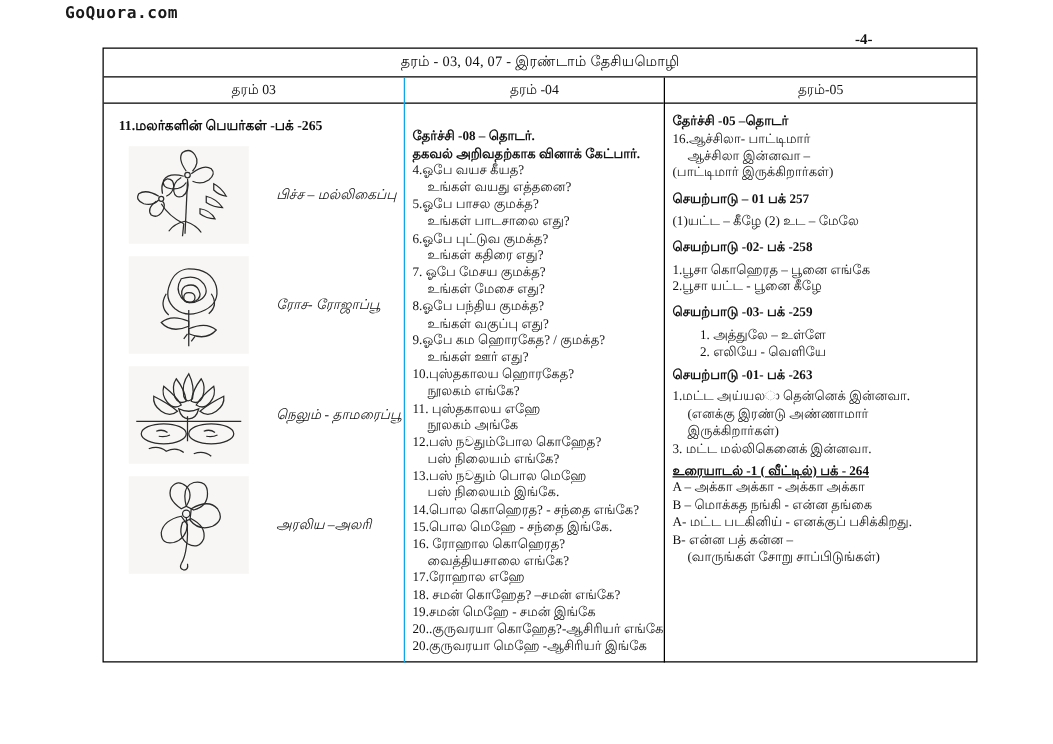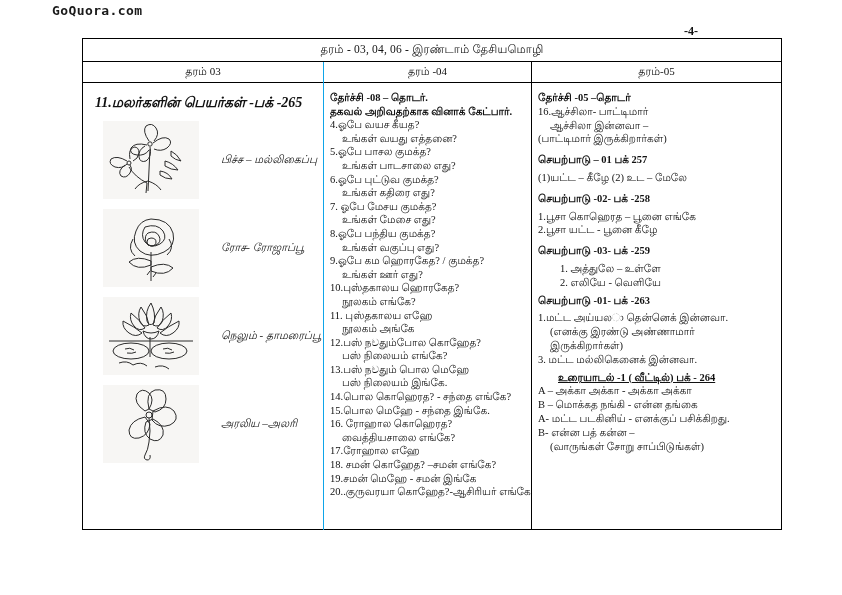--- a/index.html
+++ b/index.html
@@ -40,40 +40,39 @@
   .table{
     display:flex;
     height:468px;
     box-sizing:border-box;
   }
   .col{
     box-sizing:border-box;
     display:flex;flex-direction:column;
   }
   .col-1{width:241px;border-right:1px solid #0ea5e9;}
-  .col-2{width:208px;border-right:1px solid #000;}
+  .col-2{width:208px;border-right:1px solid #000;gap:12px;}
   .col-3{width:249px;}
   .colhead{
     height:20px;
     display:flex;align-items:center;justify-content:center;
     border-bottom:1px solid #000;
     font-size:11px;
   }
   .colbody{
     flex:1;
     padding:8px 6px 4px 6px;
     overflow:hidden;
   }
 
   
   .c1-title{
-    font-size:14px;font-weight:bold;
+    font-size:11px;font-weight:bold;
     margin:4px 0 6px 6px;
     font-family:"Liberation Serif", serif;
-    font-style:italic;
   }
   .flower-row{
     display:flex;align-items:center;
     margin:0 0 4px 0;
     height:84px;
   }
   .flower-img{
     width:96px;height:78px;
     margin-left:14px;
     background:#f7f6f4;
@@ -88,36 +87,36 @@
     font-style:italic;
   }
 
   
   .line{
     font-size:10.5px;
     line-height:13.6px;
     white-space:nowrap;
   }
   .line.b{font-weight:bold;}
-  .line.u{text-decoration:underline;margin-left:20px;}
+  .line.u{text-decoration:underline;}
   .ind1{padding-left:12px;}
   .ind2{padding-left:22px;}
   .gap{height:7px;}
   .gap-s{height:4px;}
   .c3 .line{font-size:10.5px;line-height:13.8px;}
 </style>
 </head>
 <body>
 
 <div class="watermark">GoQuora.com</div>
 <div class="pagenum">-4-</div>
 
 <div class="sheet">
 
-  <div class="title-row">தரம் - 03, 04, 06 -   இரண்டாம் தேசியமொழி</div>
+  <div class="title-row">தரம் - 03, 04, 07 -   இரண்டாம் தேசியமொழி</div>
 
   <div class="table">
 
     <div class="col col-1">
       <div class="colhead">தரம்  03</div>
       <div class="colbody">
         <div class="c1-title">11.மலர்களின்  பெயர்கள்  -பக்  -265</div>
 
         <div class="flower-row">
           <div class="flower-img">
@@ -238,20 +237,21 @@
         <div class="line">13.பஸ்  நවதும்  பொல மெஹே</div>
         <div class="line ind1">பஸ்  நிலையம்  இங்கே.</div>
         <div class="line">14.பொல கொஹெரத? - சந்தை எங்கே?</div>
         <div class="line">15.பொல மெஹே - சந்தை  இங்கே.</div>
         <div class="line">16.  ரோஹால கொஹெரத?</div>
         <div class="line ind1">வைத்தியசாலை  எங்கே?</div>
         <div class="line">17.ரோஹால எஹே</div>
         <div class="line">18.  சமன் கொஹேத? –சமன்  எங்கே?</div>
         <div class="line">19.சமன் மெஹே - சமன்  இங்கே</div>
         <div class="line">20..குருவரயா கொஹேத?-ஆசிரியர் எங்கே?</div>
+        <div class="line">20.குருவரயா மெஹே -ஆசிரியர் இங்கே</div>
       </div>
     </div>
 
     <div class="col col-3 c3">
       <div class="colhead">தரம்-05</div>
       <div class="colbody">
         <div class="line b">தேர்ச்சி  -05  –தொடர்</div>
         <div class="line">16.ஆச்சிலா-  பாட்டிமார்</div>
         <div class="line ind1">ஆச்சிலா  இன்னவா  –</div>
         <div class="line">(பாட்டிமார்  இருக்கிறார்கள்)</div>

